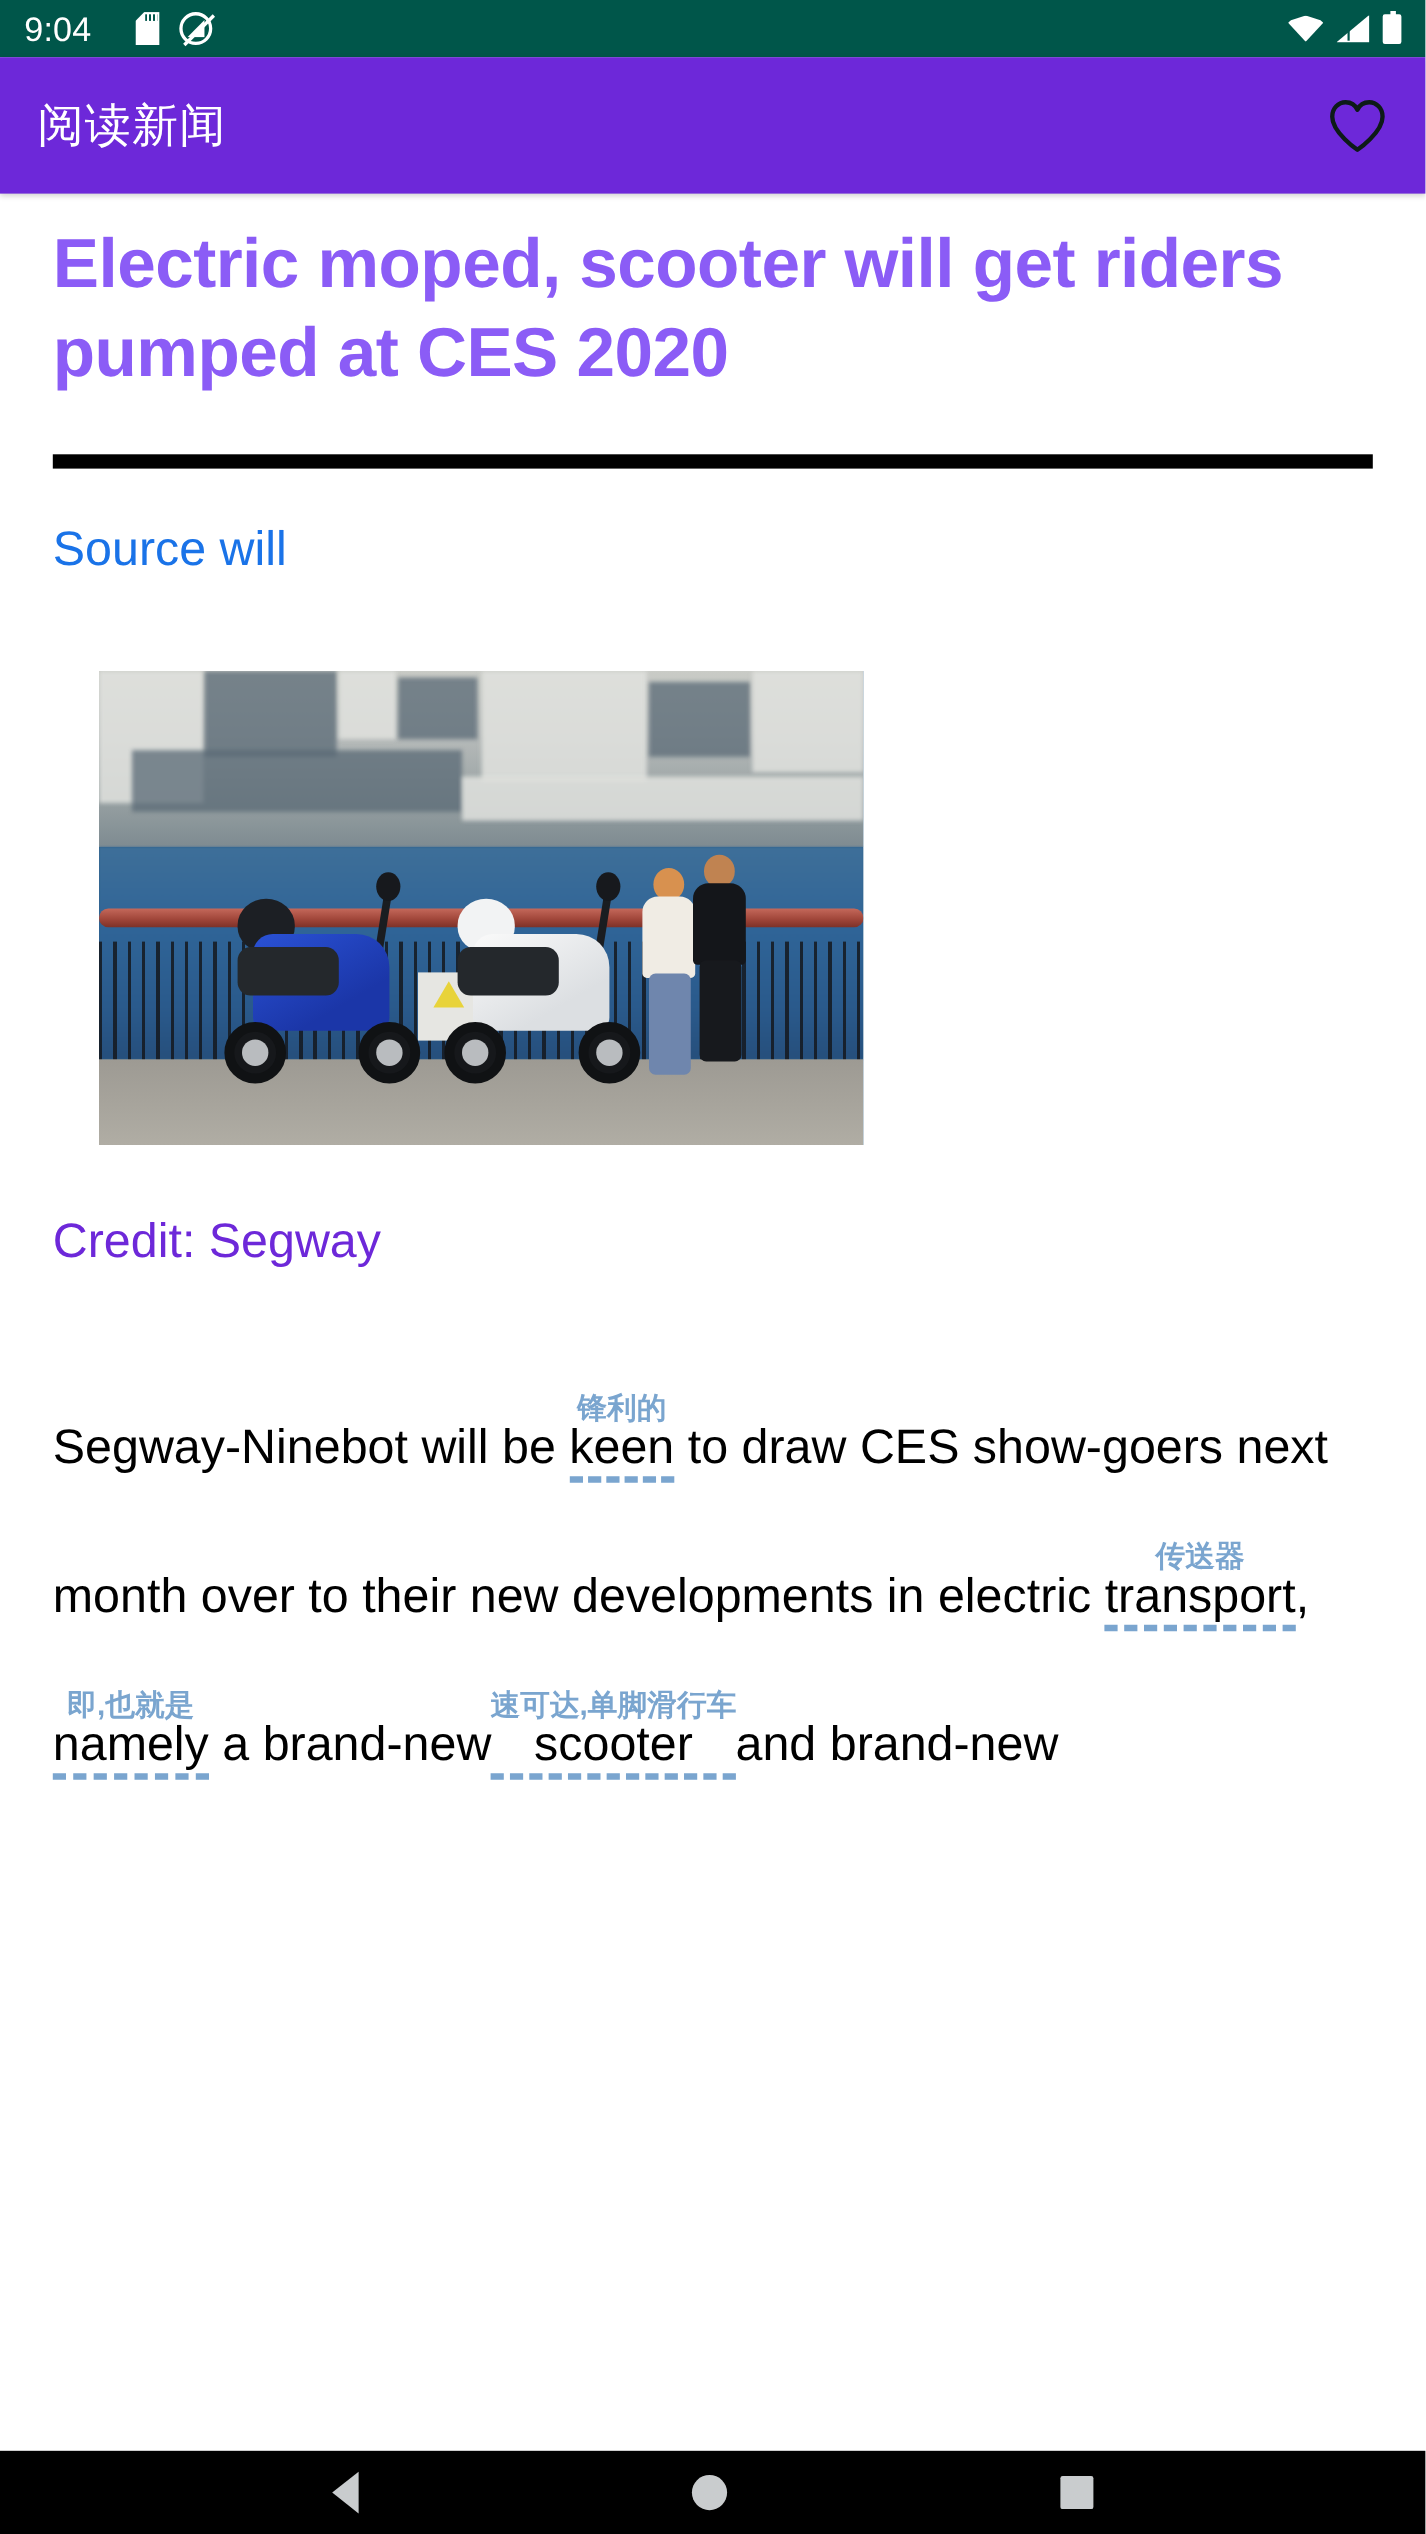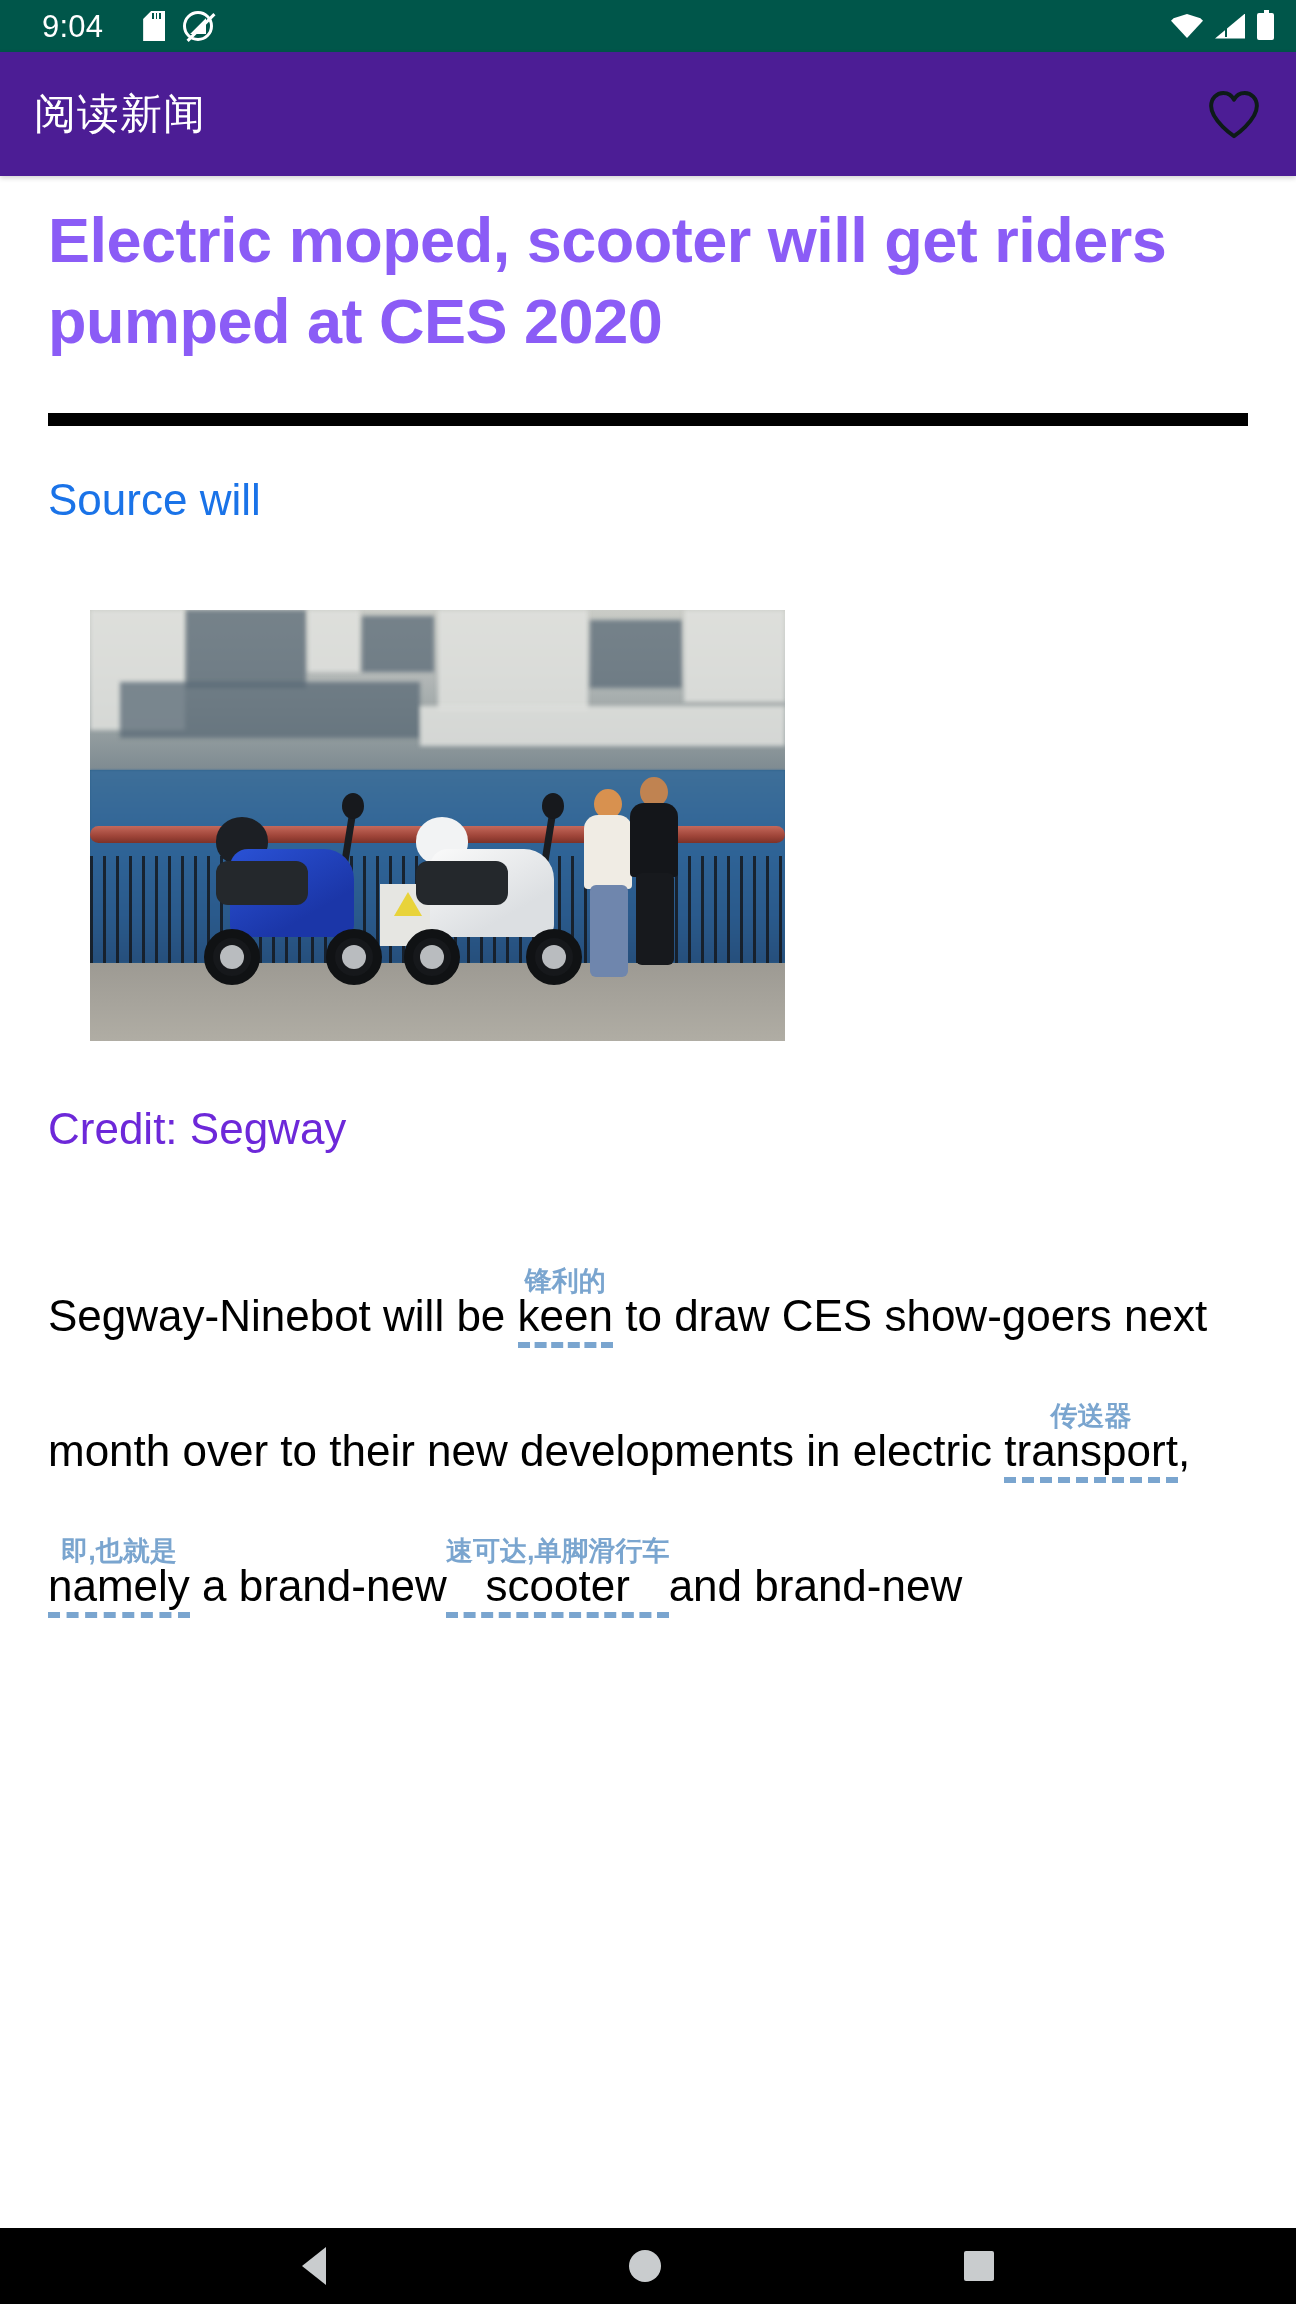--- a/index.html
+++ b/index.html
@@ -23,21 +23,20 @@
     align-items: center;
     padding: 0 22px;
     box-sizing: border-box;
   }
   .status-time {
     color: #ffffff;
     font-size: 31px;
     letter-spacing: 0.2px;
     margin-right: 22px;
     line-height: 1;
-    margin-left: 20px;
   }
   .status-left-icons {
     display: flex;
     align-items: center;
     gap: 18px;
     flex: 1;
   }
   .status-right-icons {
     display: flex;
     align-items: center;
@@ -116,21 +115,21 @@
     content: "";
     position: absolute;
     left: 4px; top: -6px;
     width: 5px; height: 4px;
     background: #ffffff;
   }
 
   
   .app-bar {
     height: 124px;
-    background: #4c1d95;
+    background: #6d28d9;
     display: flex;
     align-items: center;
     padding: 0 34px;
     box-sizing: border-box;
     box-shadow: 0 2px 5px rgba(0,0,0,0.18);
     position: relative;
     z-index: 5;
   }
   .app-bar-title {
     color: #ffffff;

